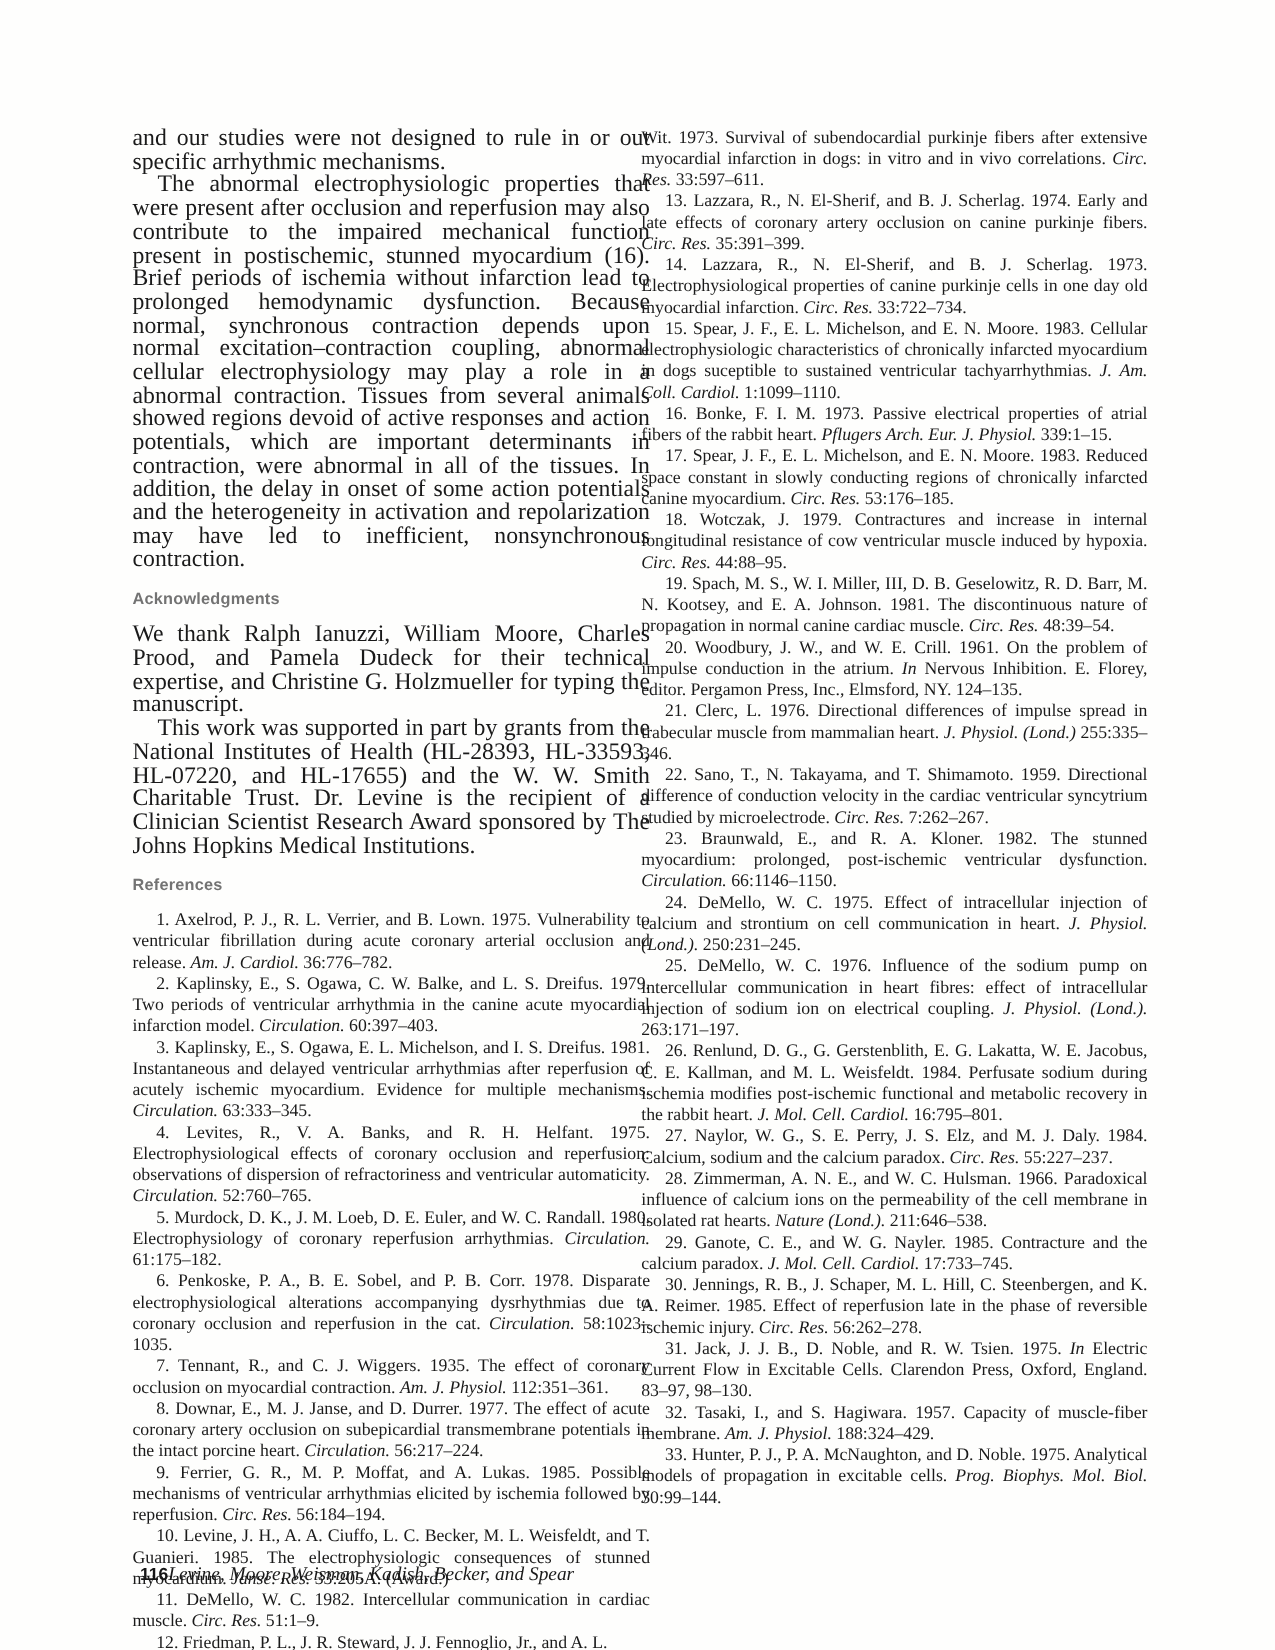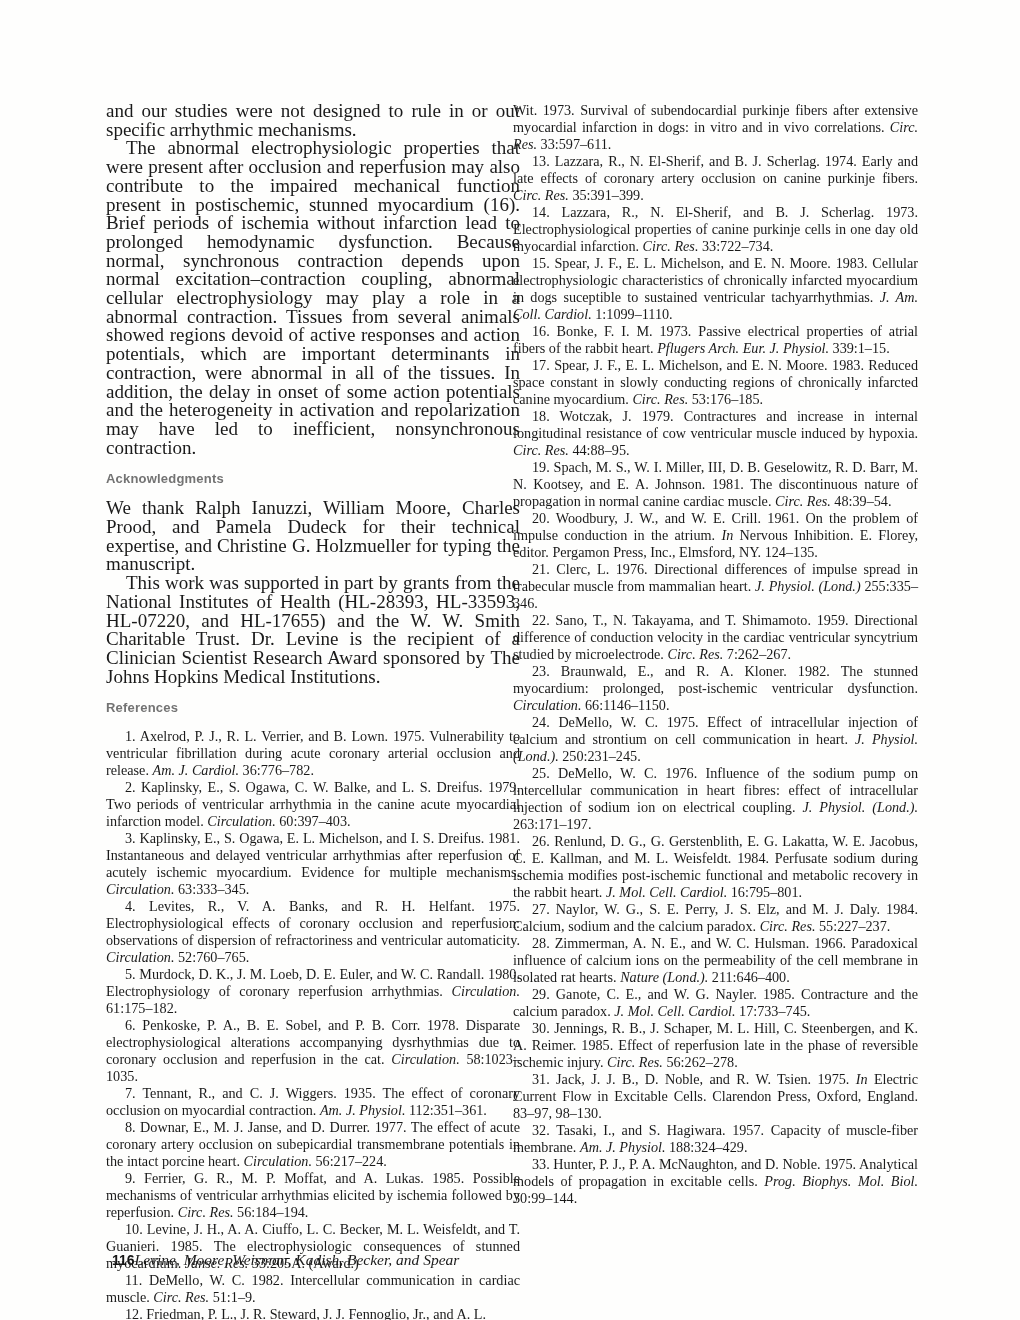--- a/index.html
+++ b/index.html
@@ -77,21 +77,21 @@
       <p class="ref"><span>18. Wotczak, J. 1979. Contractures and increase in internal longitudinal resistance of cow ventricular muscle induced by hypoxia. </span><span class="it">Circ. Res.</span><span> 44:88–95.</span></p>
       <p class="ref"><span>19. Spach, M. S., W. I. Miller, III, D. B. Geselowitz, R. D. Barr, M. N. Kootsey, and E. A. Johnson. 1981. The discontinuous nature of propagation in normal canine cardiac muscle. </span><span class="it">Circ. Res.</span><span> 48:39–54.</span></p>
       <p class="ref"><span>20. Woodbury, J. W., and W. E. Crill. 1961. On the problem of impulse conduction in the atrium. </span><span class="it">In</span><span> Nervous Inhibition. E. Florey, editor. Pergamon Press, Inc., Elmsford, NY. 124–135.</span></p>
       <p class="ref"><span>21. Clerc, L. 1976. Directional differences of impulse spread in trabecular muscle from mammalian heart. </span><span class="it">J. Physiol. (Lond.)</span><span> 255:335–346.</span></p>
       <p class="ref"><span>22. Sano, T., N. Takayama, and T. Shimamoto. 1959. Directional difference of conduction velocity in the cardiac ventricular syncytrium studied by microelectrode. </span><span class="it">Circ. Res.</span><span> 7:262–267.</span></p>
       <p class="ref"><span>23. Braunwald, E., and R. A. Kloner. 1982. The stunned myocardium: prolonged, post-ischemic ventricular dysfunction. </span><span class="it">Circulation.</span><span> 66:1146–1150.</span></p>
       <p class="ref"><span>24. DeMello, W. C. 1975. Effect of intracellular injection of calcium and strontium on cell communication in heart. </span><span class="it">J. Physiol. (Lond.).</span><span> 250:231–245.</span></p>
       <p class="ref"><span>25. DeMello, W. C. 1976. Influence of the sodium pump on intercellular communication in heart fibres: effect of intracellular injection of sodium ion on electrical coupling. </span><span class="it">J. Physiol. (Lond.).</span><span> 263:171–197.</span></p>
       <p class="ref"><span>26. Renlund, D. G., G. Gerstenblith, E. G. Lakatta, W. E. Jacobus, C. E. Kallman, and M. L. Weisfeldt. 1984. Perfusate sodium during ischemia modifies post-ischemic functional and metabolic recovery in the rabbit heart. </span><span class="it">J. Mol. Cell. Cardiol.</span><span> 16:795–801.</span></p>
       <p class="ref"><span>27. Naylor, W. G., S. E. Perry, J. S. Elz, and M. J. Daly. 1984. Calcium, sodium and the calcium paradox. </span><span class="it">Circ. Res.</span><span> 55:227–237.</span></p>
-      <p class="ref"><span>28. Zimmerman, A. N. E., and W. C. Hulsman. 1966. Paradoxical influence of calcium ions on the permeability of the cell membrane in isolated rat hearts. </span><span class="it">Nature (Lond.).</span><span> 211:646–400.</span></p>
+      <p class="ref"><span>28. Zimmerman, A. N. E., and W. C. Hulsman. 1966. Paradoxical influence of calcium ions on the permeability of the cell membrane in isolated rat hearts. </span><span class="it">Nature (Lond.).</span><span> 211:646–538.</span></p>
       <p class="ref"><span>29. Ganote, C. E., and W. G. Nayler. 1985. Contracture and the calcium paradox. </span><span class="it">J. Mol. Cell. Cardiol.</span><span> 17:733–745.</span></p>
       <p class="ref"><span>30. Jennings, R. B., J. Schaper, M. L. Hill, C. Steenbergen, and K. A. Reimer. 1985. Effect of reperfusion late in the phase of reversible ischemic injury. </span><span class="it">Circ. Res.</span><span> 56:262–278.</span></p>
       <p class="ref"><span>31. Jack, J. J. B., D. Noble, and R. W. Tsien. 1975. </span><span class="it">In</span><span> Electric Current Flow in Excitable Cells. Clarendon Press, Oxford, England. 83–97, 98–130.</span></p>
       <p class="ref"><span>32. Tasaki, I., and S. Hagiwara. 1957. Capacity of muscle-fiber membrane. </span><span class="it">Am. J. Physiol.</span><span> 188:324–429.</span></p>
       <p class="ref"><span>33. Hunter, P. J., P. A. McNaughton, and D. Noble. 1975. Analytical models of propagation in excitable cells. </span><span class="it">Prog. Biophys. Mol. Biol.</span><span> 30:99–144.</span></p>
     </div>
   </div>
 
   <div class="footer">
     <span class="pageno">116</span>

